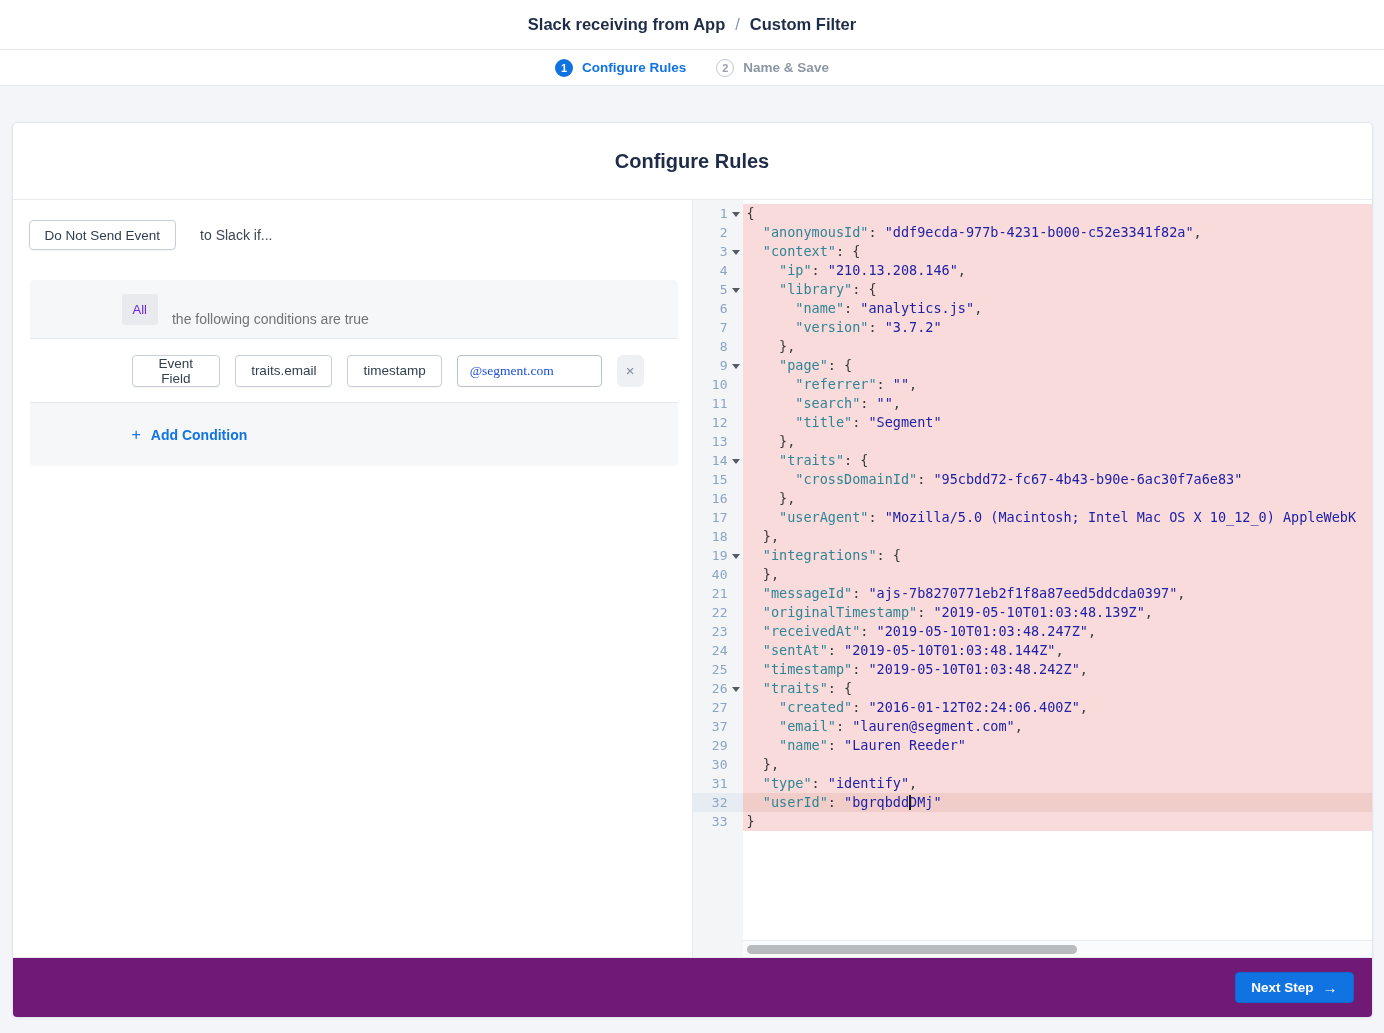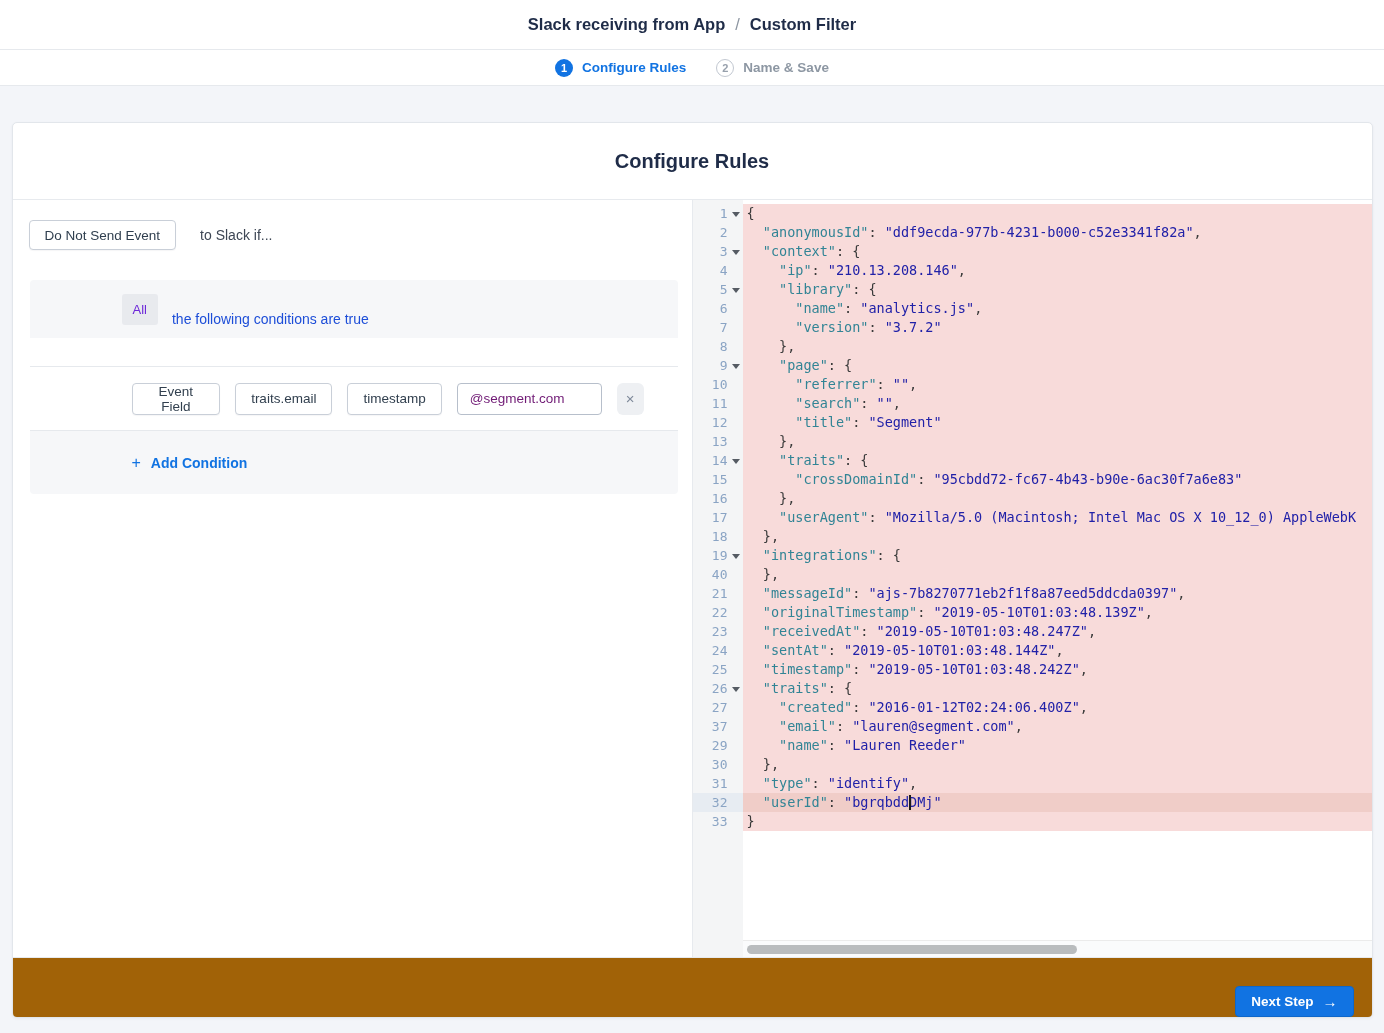--- a/index.html
+++ b/index.html
@@ -58,35 +58,35 @@
   .to-slack { font-size:14px; color:#3d4654; }
   .conditions { margin:30px 0 0 17px; width:648px; }
   .cond-head {
     height:58px; background:#f6f7f9; border-radius:4px 4px 0 0;
     display:flex; align-items:center; padding-left:92px; gap:14px;
   }
   .all-badge {
     background:#e8eaee; color:#6d28d9; font-size:13px;
     padding:8px 11px; border-radius:3px; cursor:default;
   }
-  .cond-text { font-size:14px; color:#1d4ed8;margin-top:20px; }
+  .cond-text { font-size:14px; color:#737373;margin-top:20px; }
   .cond-row {
     height:65px; background:#fff;
     border-top:1px solid #e6e9ed; border-bottom:1px solid #e6e9ed;
-    display:flex; align-items:center; padding-left:102px; gap:15px;margin-top:28px;
+    display:flex; align-items:center; padding-left:102px; gap:15px;
   }
   .pill {
     height:32px; padding:0 15px; background:#fff;
     border:1px solid #c9cfd8; border-radius:4px;
     font-family:inherit; font-size:13.5px; color:#32404f;
     box-shadow:0 1px 1px rgba(20,30,60,.04); cursor:pointer;
   }
   .value-input {
     width:145px; height:32px; border:1px solid #b7bfcb; border-radius:4px;
-    padding:0 12px; font-family:Liberation Sans, sans-serif; font-size:13.5px; color:#701a75;
+    padding:0 12px; font-family:Liberation Serif, serif; font-size:13.5px; color:#1d4ed8;
   }
   .remove-btn {
     width:32px; height:32px; margin-left:auto; margin-right:34px;
     background:#eef0f3; border:none; border-radius:6px;
     color:#7e8999; font-size:15px; line-height:32px; cursor:pointer;
   }
   .cond-foot {
     height:63px; background:#f6f7f9; border-radius:0 0 4px 4px;
     display:flex; align-items:center; padding-left:102px;
   }
@@ -151,22 +151,22 @@
   .hscroll {
     position:absolute; left:0; right:0; bottom:0; height:17px;
     background:#fafbfc; border-top:1px solid #ebebeb;
   }
   .hthumb {
     position:absolute; left:4px; top:4px; width:330px; height:9px;
     border-radius:5px; background:#b9bcbe; cursor:pointer;
   }
   
   .card-footer {
-    height:60px; flex:0 0 60px; background:#a16207; border-top:1px solid #e7eaee;
-    display:flex; align-items:flex-end; justify-content:flex-end; padding-right:18px;
+    height:60px; flex:0 0 60px; background:#701a75; border-top:1px solid #e7eaee;
+    display:flex; align-items:center; justify-content:flex-end; padding-right:18px;
   }
   .next-step { display:flex; align-items:center; gap:9px; height:31px; }
   .next-step .arrow { font-size:15px; }
 </style>
 </head>
 <body>
 
 <div class="topbar">
   <div class="breadcrumb">
     <span>Slack receiving from App</span><span class="sep">/</span><span>Custom Filter</span>

